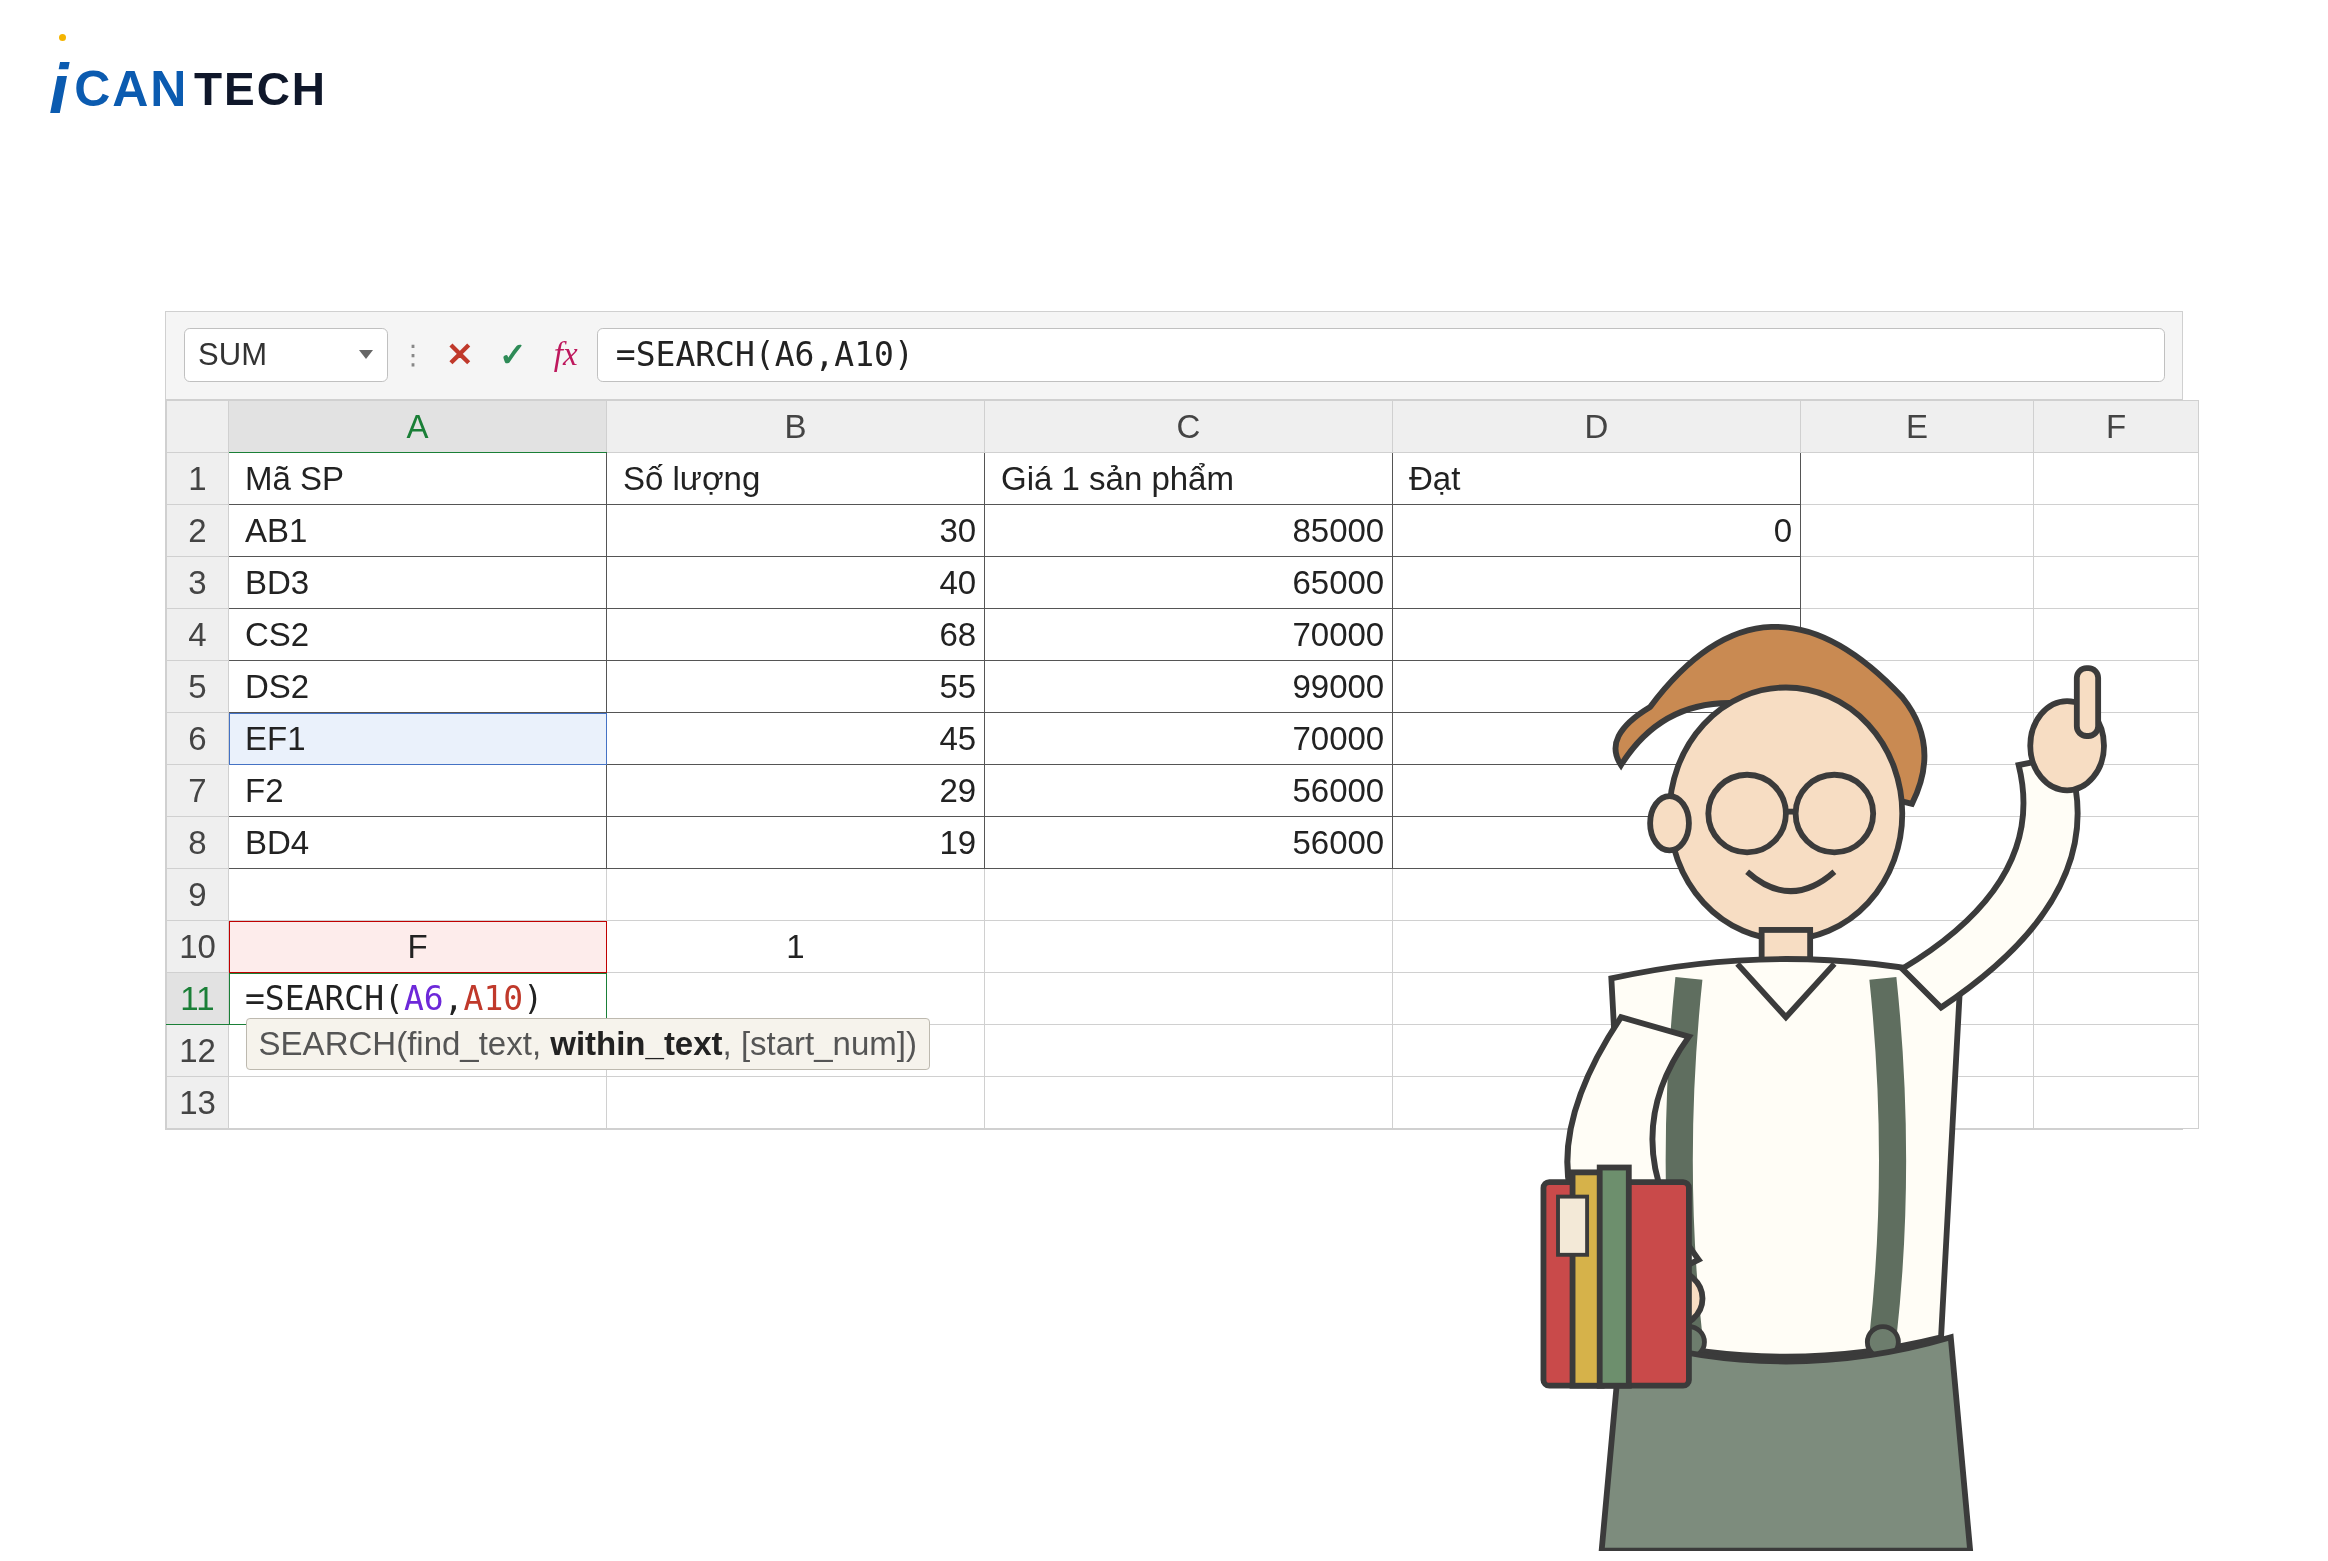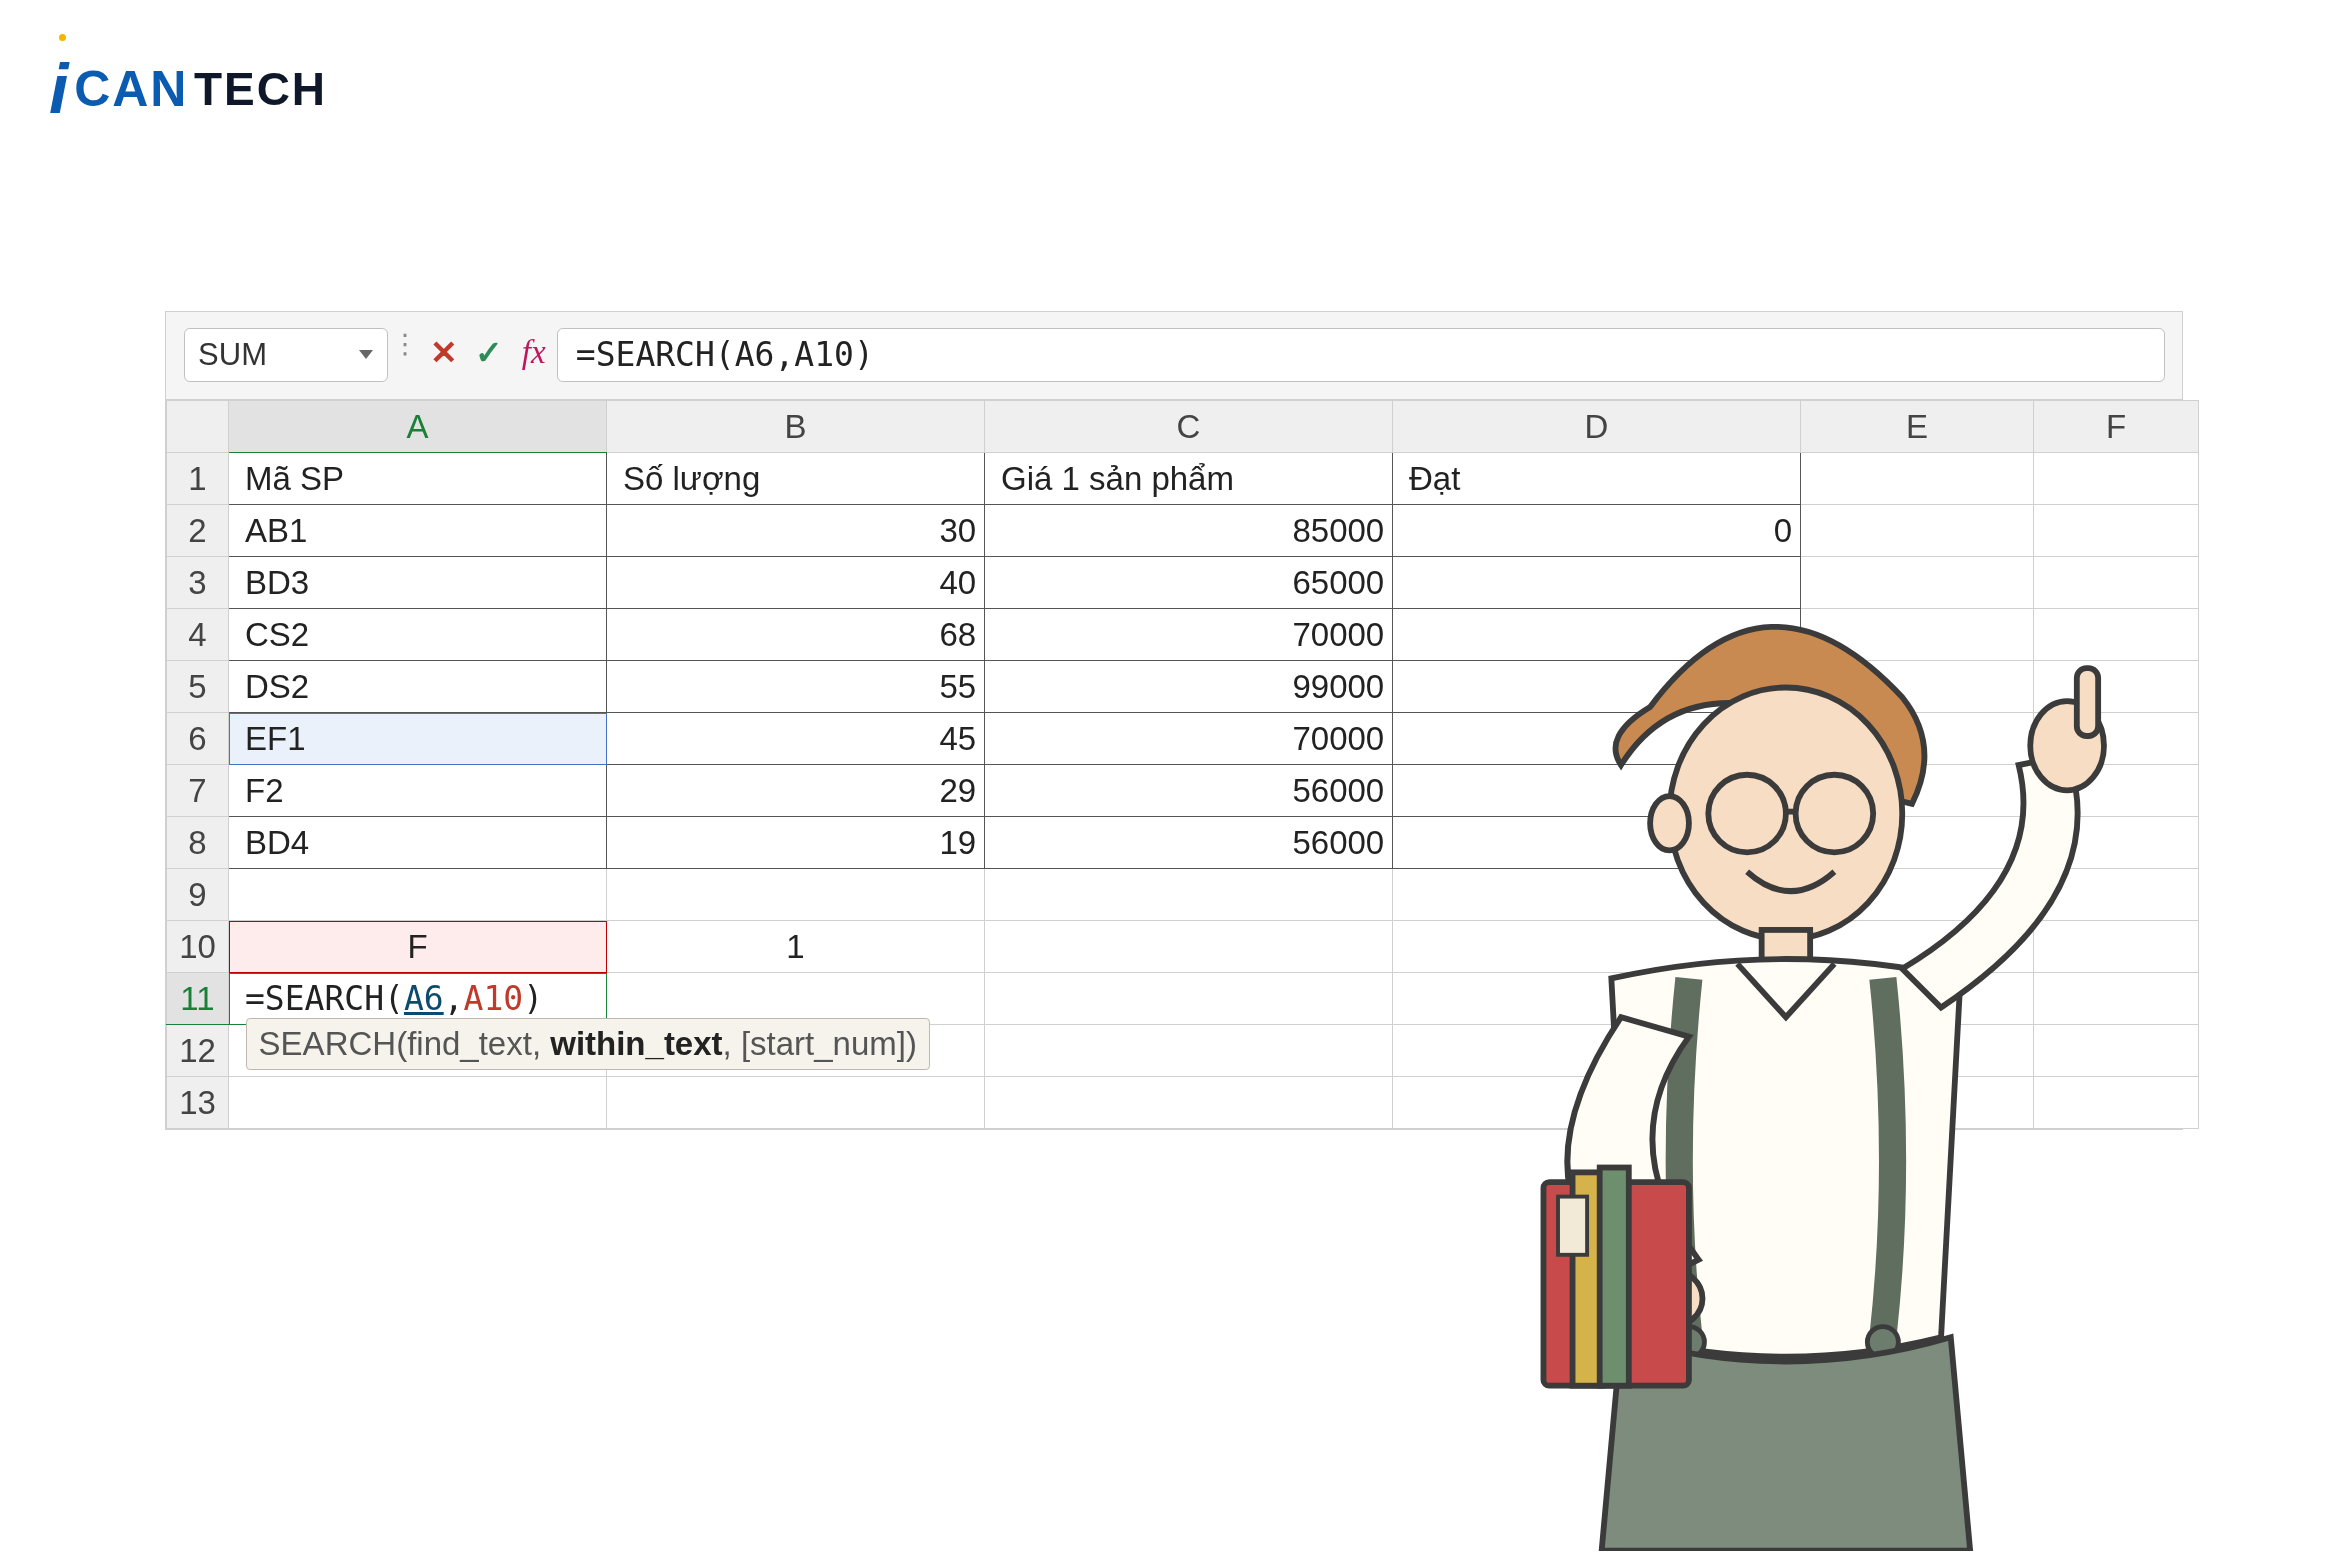--- a/index.html
+++ b/index.html
@@ -55,22 +55,22 @@
     left: 165px;
     top: 311px;
     width: 2018px;
     background: #fafafa;
     border: 1px solid #d0d0d0;
   }
 
   
   .formula-row {
     display: flex;
-    align-items: flex-start;
-    gap: 2px;
+    align-items: center;
+    gap: 10px;
     padding: 15.5px 17.5px 17.5px 17.5px;
     background: #f5f5f5;
     border-bottom: 1px solid #d0d0d0;
   }
   .namebox {
     width: 204px;
     height: 54px;
     background: #ffffff;
     border: 1px solid #c0c0c0;
     border-radius: 5.8px;
@@ -170,21 +170,21 @@
     outline-offset: -1.9px;
     background: #fdeceb !important;
   }
   
   .cell-active {
     outline: 1.9px solid #1a7f37;
     outline-offset: -1.9px;
     font-family: Consolas, monospace;
   }
   .cell-active .tok-fn { color: #222; margin-top: 16px; }
-  .cell-active .tok-blue { color: #0c4a6e; text-decoration: underline; }
+  .cell-active .tok-blue { color: #6d28d9; }
   .cell-active .tok-red  { color: #c0392b; }
 
   
   .tooltip {
     position: absolute;
     left: 80px;
     top: 706px;
     background: #f6f3ec;
     border: 1px solid #bdb9af;
     border-radius: 3.9px;

